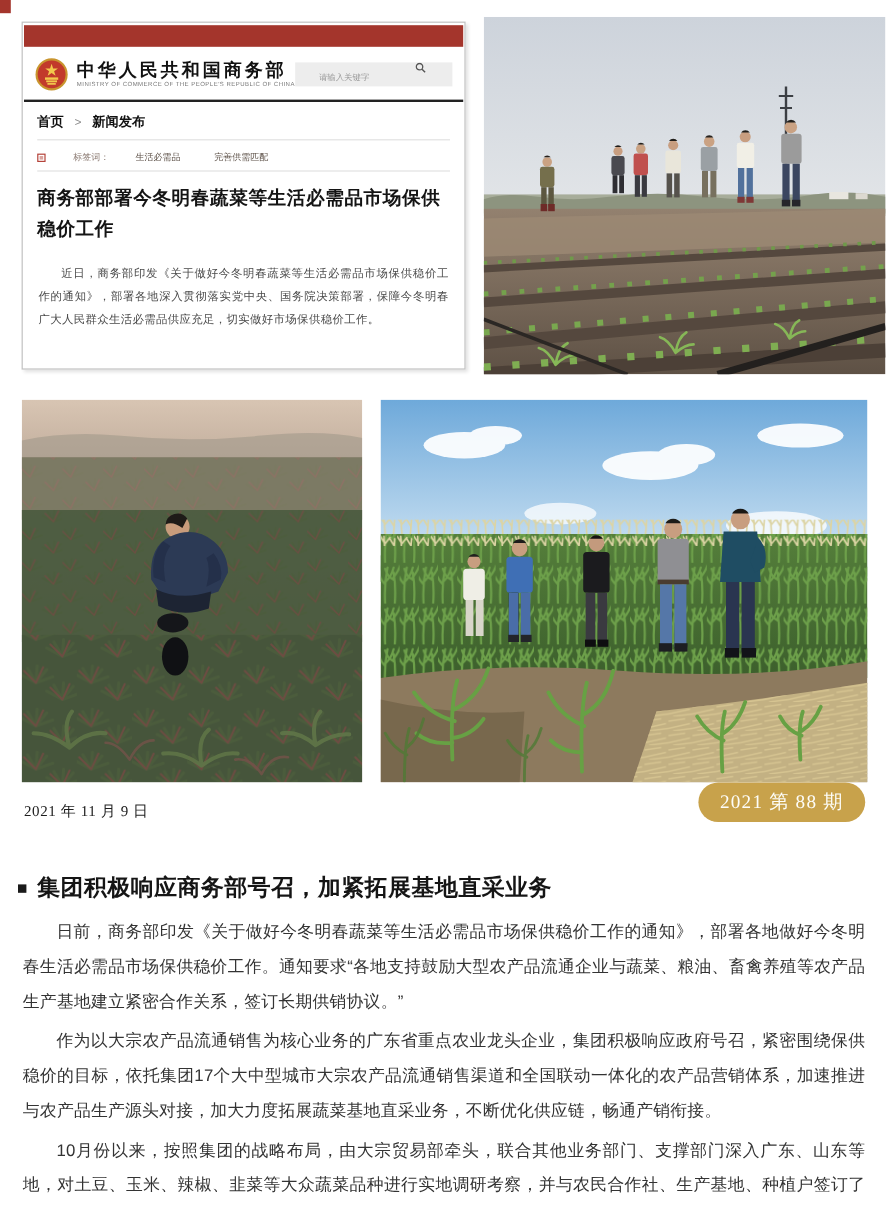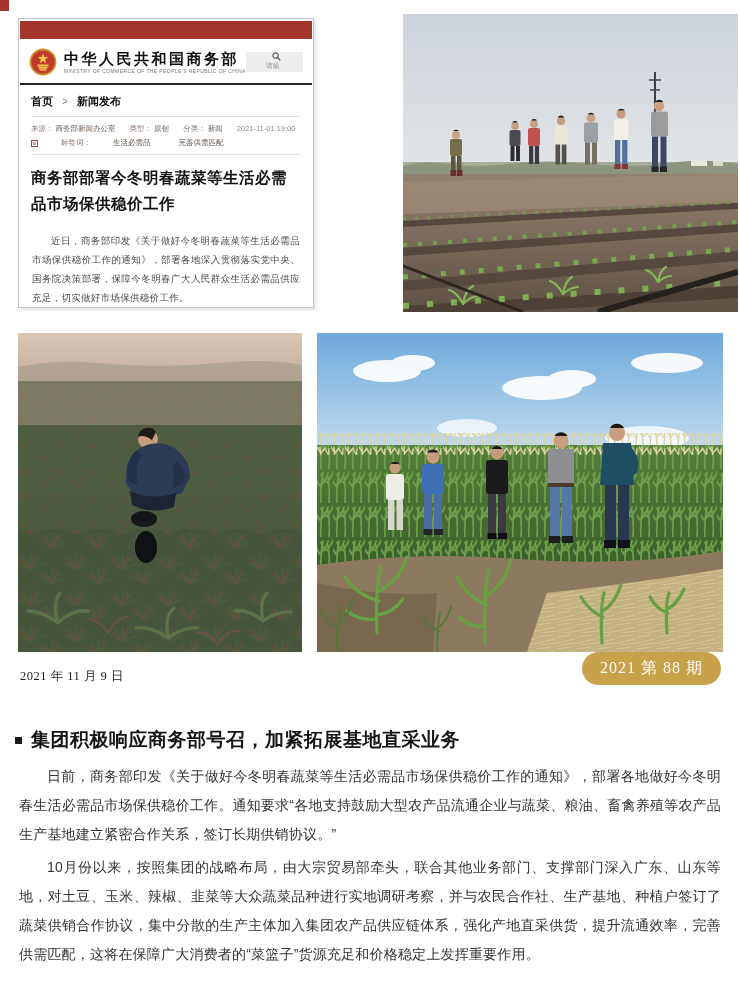--- a/index.html
+++ b/index.html
@@ -4,21 +4,21 @@
 <style>
   html,body{margin:0;padding:0;background:#888;}
   .page{position:relative;width:740px;height:1005px;background:#ffffff;margin:0 auto;
         font-family:"Liberation Sans",sans-serif;overflow:hidden;}
   .serif{font-family:"Liberation Serif",serif;}
 
   
   .corner-mark{position:absolute;left:0;top:0;width:9px;height:11px;background:#a4352c;}
 
   
-  .site-card{position:absolute;left:18px;top:18px;width:296px;height:290px;
+  .site-card{position:absolute;left:18px;top:18px;width:370px;height:290px;
              background:#fff;border:1px solid #c2c2c2;box-shadow:2px 2px 3px rgba(0,0,0,.12);
              box-sizing:border-box;padding:2px 0 0 0;}
   .masthead{height:18px;background:#a4352c;margin:0 1px;}
   .site-header{display:flex;align-items:center;padding:6px 10px 4px 10px;height:44px;box-sizing:border-box;}
   .emblem{width:28px;height:28px;flex:0 0 28px;}
   .site-title-block{margin-left:7px;line-height:1;}
   .site-title{font-size:15px;font-weight:bold;color:#111;letter-spacing:2.5px;white-space:nowrap;}
   .site-subtitle{font-size:5px;color:#777;letter-spacing:.4px;margin-top:3px;white-space:nowrap;}
   .search-box{margin-left:auto;display:flex;align-items:flex-end;background:#ededed;
               width:152px;height:20px;padding:0 22px;box-sizing:border-box;flex-direction:column;}
@@ -99,26 +99,20 @@
     <div class="header-rule"></div>
 
     <div class="breadcrumb">
       <span class="bc-link">首页</span>
       <span class="sep">&gt;</span>
       <span class="bc-link">新闻发布</span>
     </div>
     <div class="light-rule"></div>
 
     <div class="meta">
-      <div>
-        <span class="lab">来源：</span><span class="val">商务部新闻办公室</span>
-        <span class="lab">类型：</span><span class="val">原创</span>
-        <span class="lab">分类：</span><span class="val">新闻</span>
-        <span class="dt">2021-11-01 19:00</span>
-      </div>
       <div class="meta-line2">
         <span class="tag-ico">
             <i></i>
           </span>
         <span class="lab">标签词：</span>
         <span class="tag">生活必需品</span>
         <span class="tag">完善供需匹配</span>
       </div>
     </div>
     <div class="light-rule"></div>
@@ -393,16 +387,17 @@
 
   <div class="issue-badge serif">2021 第 88 期</div>
 
   <div class="headline">
     <span class="bullet"></span>
     <span>集团积极响应商务部号召，加紧拓展基地直采业务</span>
   </div>
 
   <div class="body-copy">
     <p>日前，商务部印发《关于做好今冬明春蔬菜等生活必需品市场保供稳价工作的通知》，部署各地做好今冬明春生活必需品市场保供稳价工作。通知要求“各地支持鼓励大型农产品流通企业与蔬菜、粮油、畜禽养殖等农产品生产基地建立紧密合作关系，签订长期供销协议。”</p>
+    <p>作为以大宗农产品流通销售为核心业务的广东省重点农业龙头企业，集团积极响应政府号召，紧密围绕保供稳价的目标，依托集团17个大中型城市大宗农产品流通销售渠道和全国联动一体化的农产品营销体系，加速推进与农产品生产源头对接，加大力度拓展蔬菜基地直采业务，不断优化供应链，畅通产销衔接。</p>
     <p>10月份以来，按照集团的战略布局，由大宗贸易部牵头，联合其他业务部门、支撑部门深入广东、山东等地，对土豆、玉米、辣椒、韭菜等大众蔬菜品种进行实地调研考察，并与农民合作社、生产基地、种植户签订了蔬菜供销合作协议，集中分散的生产主体加入集团农产品供应链体系，强化产地直采供货，提升流通效率，完善供需匹配，这将在保障广大消费者的“菜篮子”货源充足和价格稳定上发挥重要作用。</p>
   </div>
 
 </div>
 
 </body></html>

